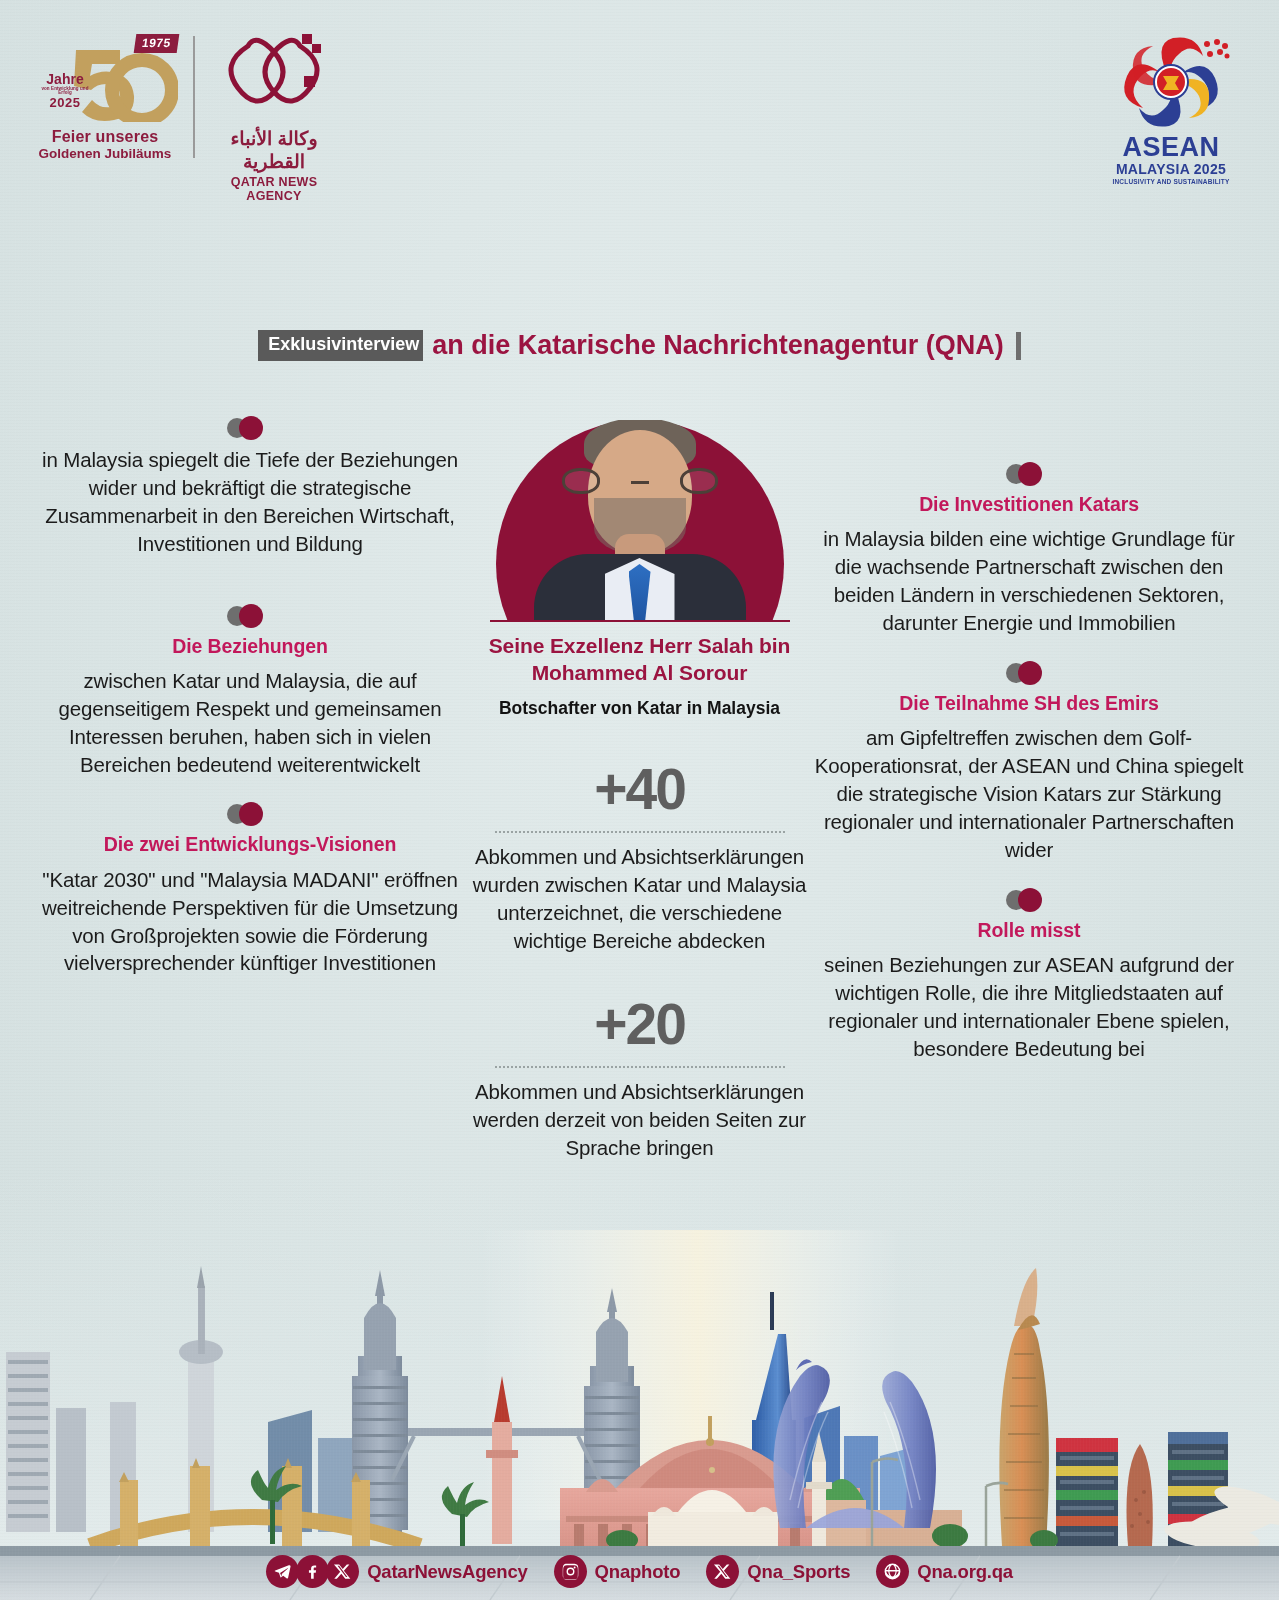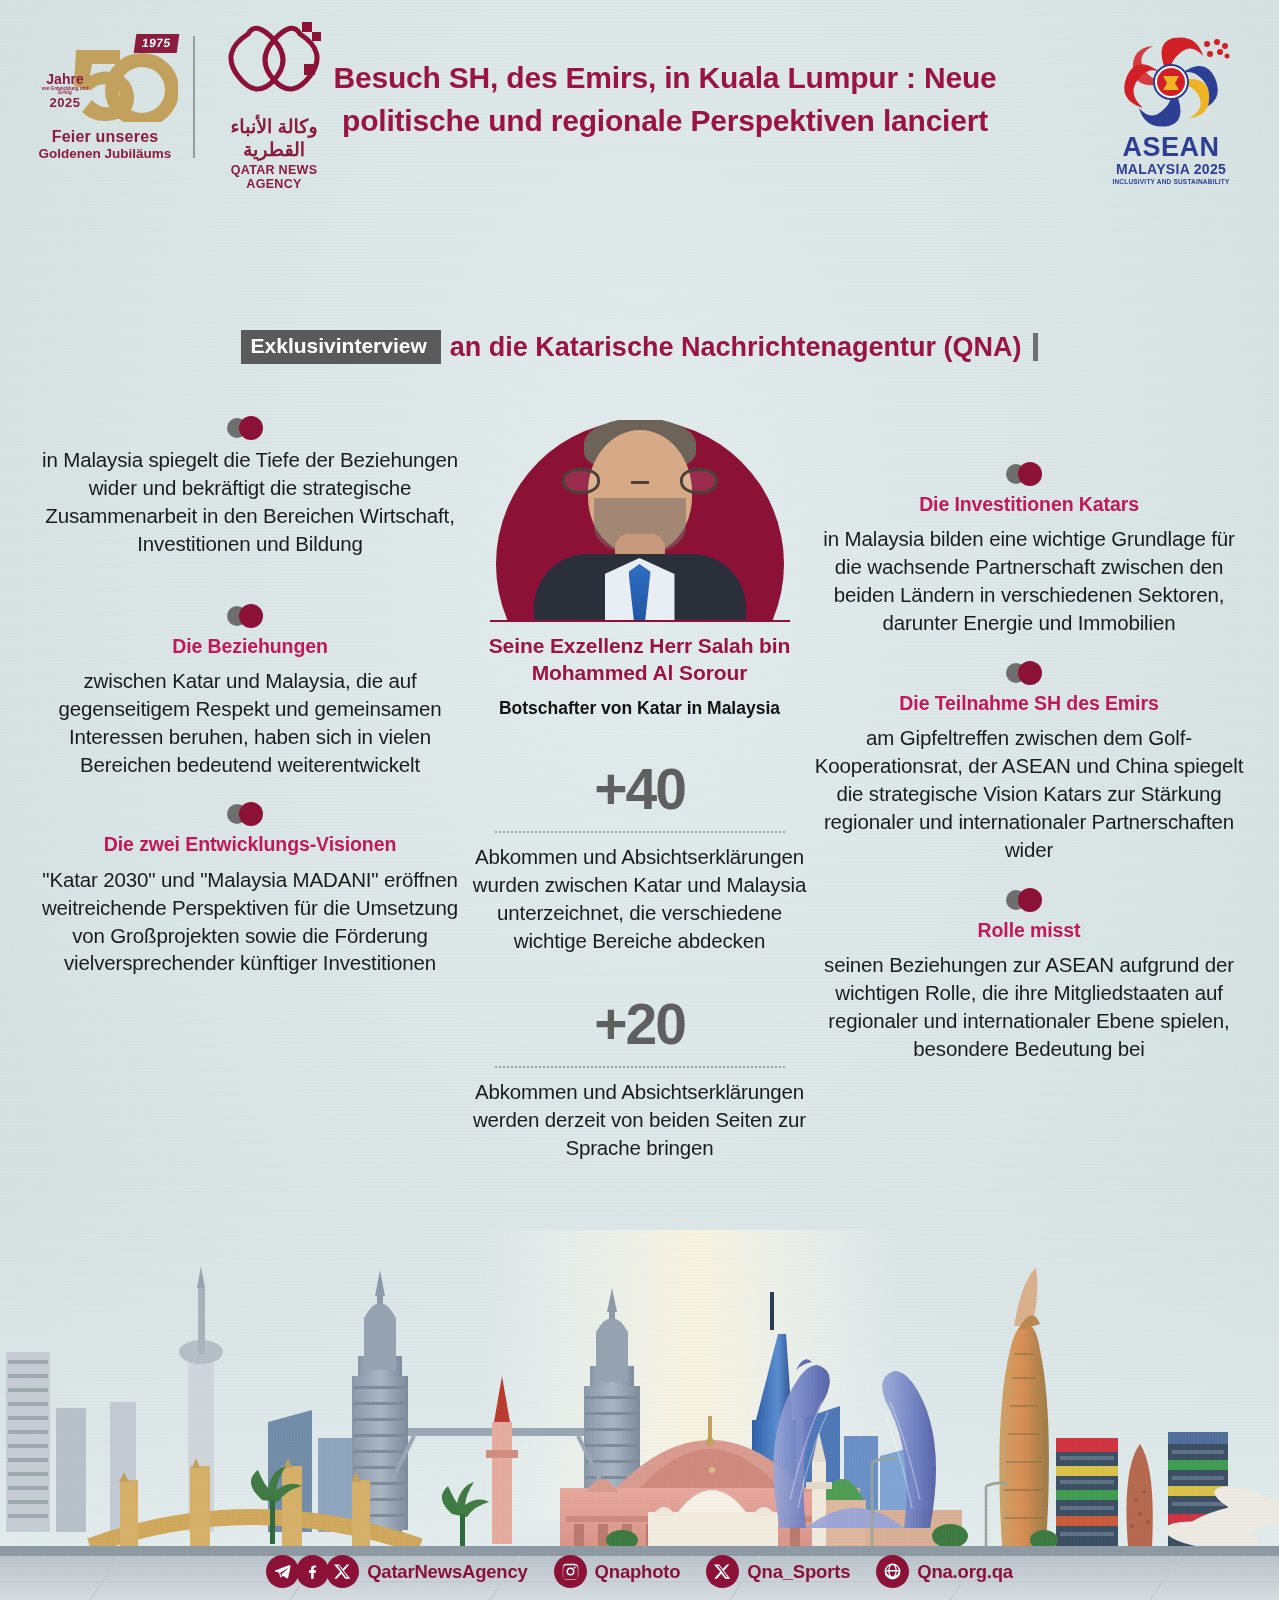--- a/index.html
+++ b/index.html
@@ -89,21 +89,21 @@
   .divider-v {
     position: absolute;
     left: 193px; top: 36px;
     width: 2px; height: 122px;
     background: #9a9a9a;
   }
 
   
   .qna-logo {
     position: absolute;
-    left: 208px; top: 18px;
+    left: 208px; top: 30px;
     width: 132px; height: 140px;
     text-align: center;
   }
   .qna-mark { width: 132px; height: 92px; }
   .qna-ar { font-size: 19px; color: #8c1c3e; font-weight: bold; margin-top: 1px; }
   .qna-en { font-size: 12.5px; color: #8c1c3e; font-weight: bold; letter-spacing: .3px; margin-top: 2px; }
 
   
   .title-wrap {
     position: absolute;
@@ -144,23 +144,23 @@
     left: 0; top: 330px;
     width: 1279px;
     text-align: center;
     z-index: 5;
     white-space: nowrap;
   }
   .exclusive .tag {
     display: inline-block;
     background: #5a5a5a;
     color: #fff;
-    font-size: 21px;
-    font-weight: bold;
-    padding: 4px 14px 6px 10px;
+    font-size: 18px;
+    font-weight: bold;
+    padding: 4px 4px 6px 10px;
     vertical-align: middle;
   }
   .exclusive .rest {
     display: inline-block;
     color: #9b1441;
     font-size: 27px;
     font-weight: bold;
     margin-left: 9px;
     vertical-align: middle;
   }
@@ -399,21 +399,20 @@
         </g>
         <rect x="94" y="4" width="10" height="10" fill="#8c1137"></rect>
         <rect x="104" y="14" width="9" height="9" fill="#8c1137"></rect>
         <rect x="96" y="46" width="11" height="11" fill="#8c1137"></rect>
       </svg>
       <div class="qna-ar">وكالة الأنباء القطرية</div>
       <div class="qna-en">QATAR NEWS AGENCY</div>
     </div>
 
     <div class="title-wrap">
-      <div class="headline">Besuch SH, des Emirs, in Kuala Lumpur : Neue politische und regionale Perspektiven lanciert</div>
     </div>
 
     <div class="asean">
       <svg class="mark" viewBox="0 0 120 100">
         <g>
           <path d="M60 50 Q28 18 16 44 Q6 68 32 76 Q14 60 30 44 Q44 30 60 50Z" fill="#d21f26"></path>
           <path d="M60 50 Q40 12 62 6 Q86 2 92 24 Q80 10 68 22 Q56 32 60 50Z" fill="#d21f26"></path>
           <path d="M60 50 Q92 20 104 46 Q114 70 88 78 Q106 62 90 46 Q76 32 60 50Z" fill="#2c3f94"></path>
           <path d="M60 50 Q80 88 58 94 Q34 98 28 76 Q40 90 52 78 Q64 68 60 50Z" fill="#2c3f94"></path>
           <path d="M60 50 Q96 40 98 62 Q100 84 78 86 Q94 78 88 64 Q80 50 60 50Z" fill="#f0b323"></path>

